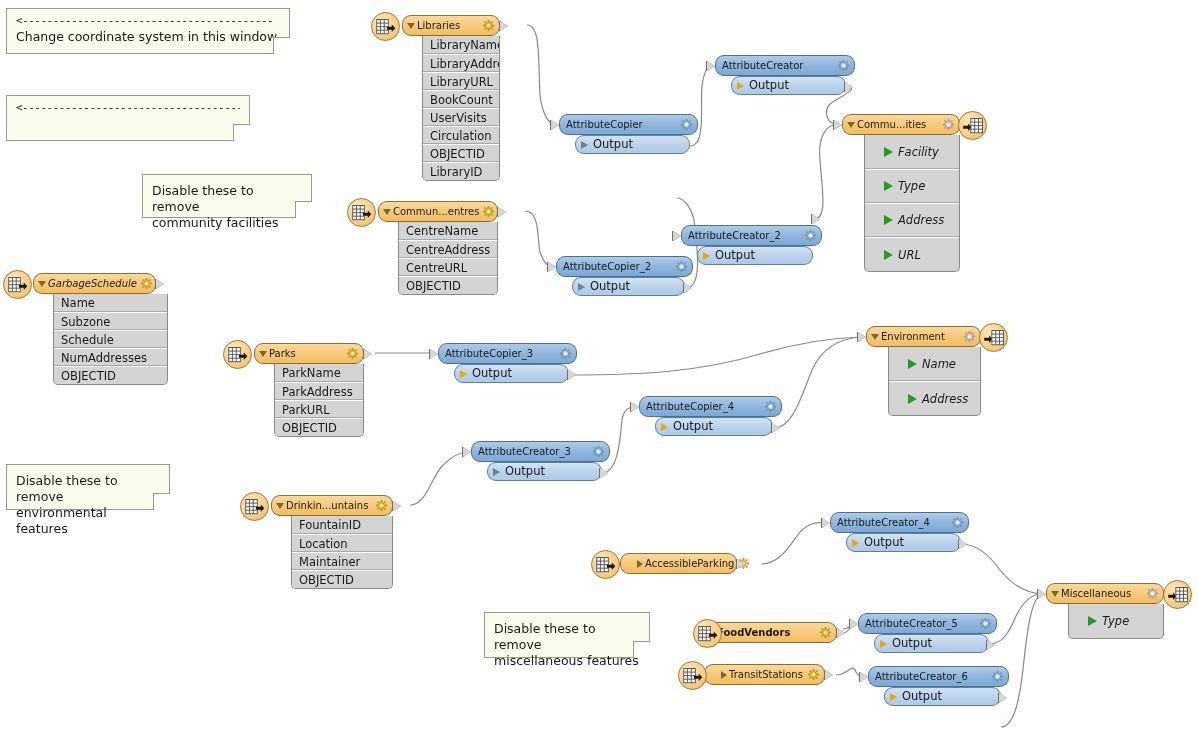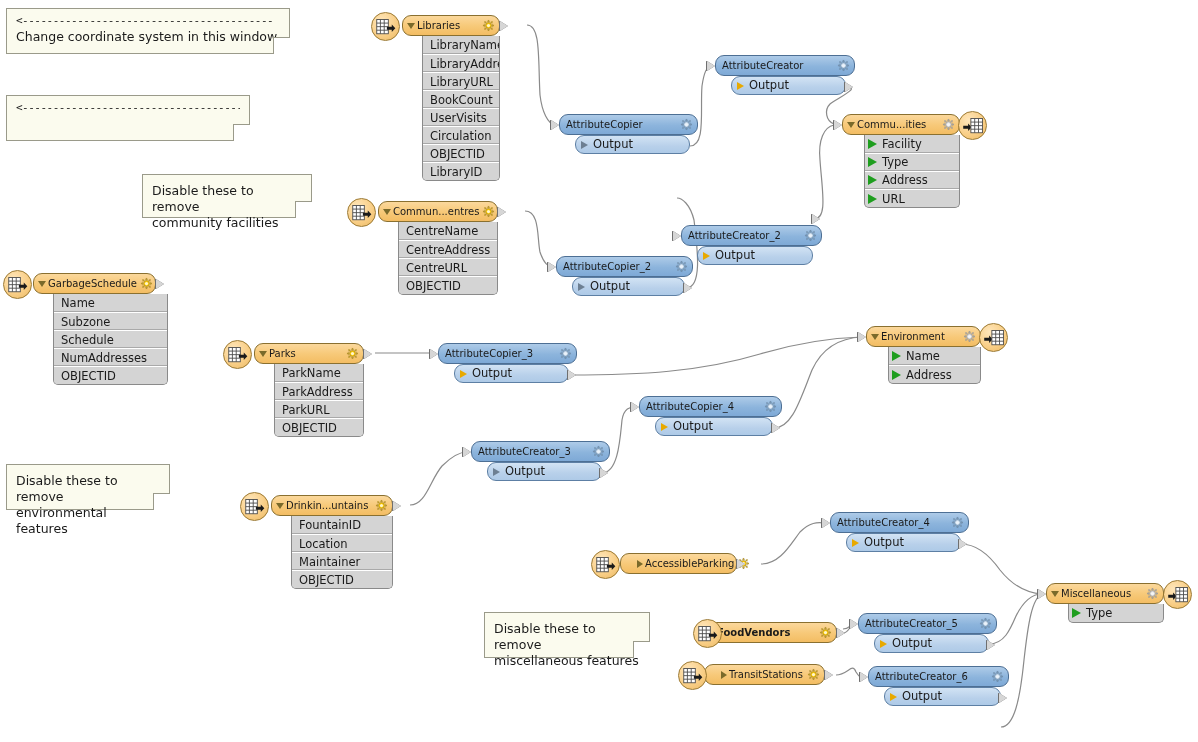--- a/index.html
+++ b/index.html
@@ -115,28 +115,29 @@
   .ports{
     margin-left:22px;
     border:1px solid #8a8a8a;
     border-top:none;
     border-radius:0 0 5px 5px;
     background:#d4d4d4;
     overflow:hidden;
     box-sizing:border-box;
   }
   .ports .prow{
-    height:18px;line-height:18px;
+    height:34px;line-height:18px;
     border-top:1px solid #ffffff;
     border-bottom:1px solid #a9a9a9;
     font-size:11.5px;
     white-space:nowrap;
     display:flex;align-items:center;
-    padding-left:2px;
+    padding-left:18px;
     box-sizing:border-box;
+    font-style:italic;
   }
   .ports .prow:first-child{border-top:none;}
   .ports .prow:last-child{border-bottom:none;}
   .gtri{
     width:0;height:0;flex:none;
     border-top:5px solid transparent;
     border-bottom:5px solid transparent;
     border-left:9px solid #1f9e1f;
     margin-right:5px;margin-left:1px;
   }
@@ -328,21 +329,21 @@
         <line x1="0.6" y1="4.6" x2="13.6" y2="4.6" stroke="#4a4a4a"></line>
         <line x1="0.6" y1="8.6" x2="13.6" y2="8.6" stroke="#4a4a4a"></line>
         <line x1="0.6" y1="12.6" x2="13.6" y2="12.6" stroke="#4a4a4a"></line>
         <line x1="4.7" y1="0.6" x2="4.7" y2="16.6" stroke="#4a4a4a"></line>
         <line x1="9" y1="0.6" x2="9" y2="16.6" stroke="#4a4a4a"></line>
         <path d="M12 8.8h5.5v-2.6l4 4.2-4 4.2v-2.6H12z" fill="#1a1a1a"></path>
       </svg>
   </div>
 
   <div class="node orange" style="left:33px;top:273px;width:123px;">
-    <div class="nhead" style="padding-right:2px;">
+    <div class="nhead" style="padding-right:2px;font-style:italic;">
       <span class="tri tri-down"></span>
       <span class="nname" style="padding-right:0;">GarbageSchedule</span>
       <span class="gear">
         <svg viewBox="0 0 16 16" width="13" height="13">
             <g fill="#fac800" stroke="#9a8030" stroke-width="0.8">
               <circle cx="8" cy="8" r="3.6"></circle>
               <path d="M8 1.2l1.1 1.9h-2.2zM8 14.8l1.1-1.9h-2.2zM1.2 8l1.9-1.1v2.2zM14.8 8l-1.9-1.1v2.2zM3.2 3.2l2.1.6-1.5 1.5zM12.8 12.8l-2.1-.6 1.5-1.5zM12.8 3.2l-.6 2.1-1.5-1.5zM3.2 12.8l.6-2.1 1.5 1.5z"></path>
             </g>
             <circle cx="8" cy="8" r="2" fill="#fff5cc"></circle>
           </svg>

